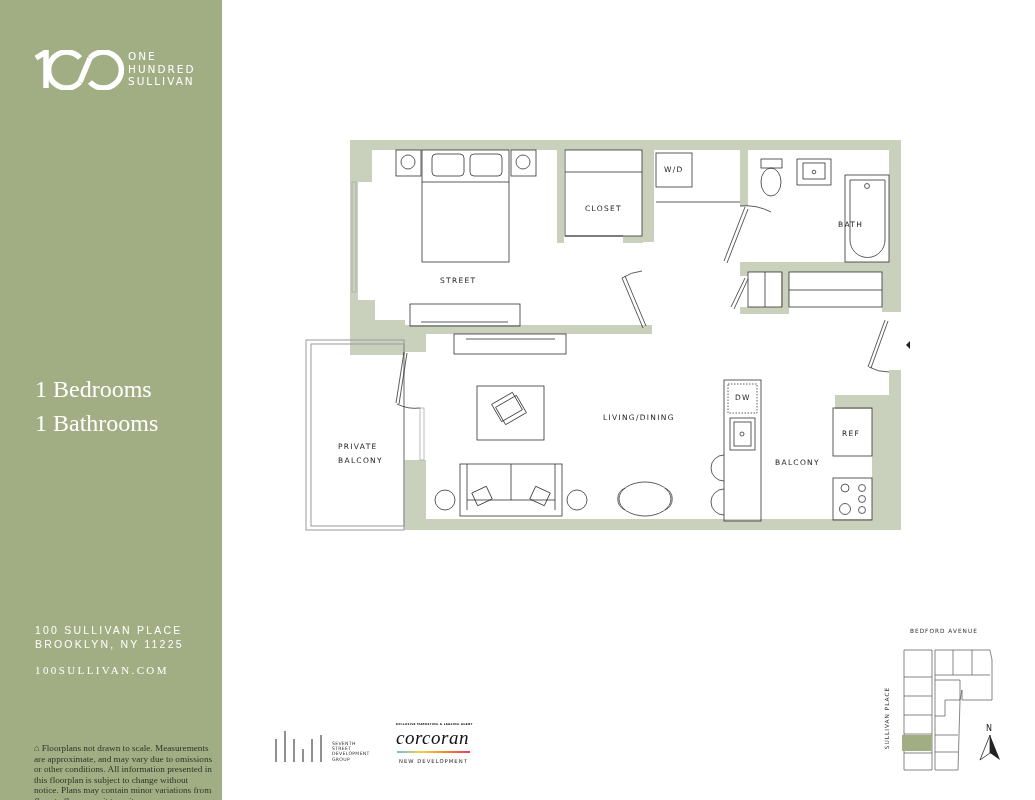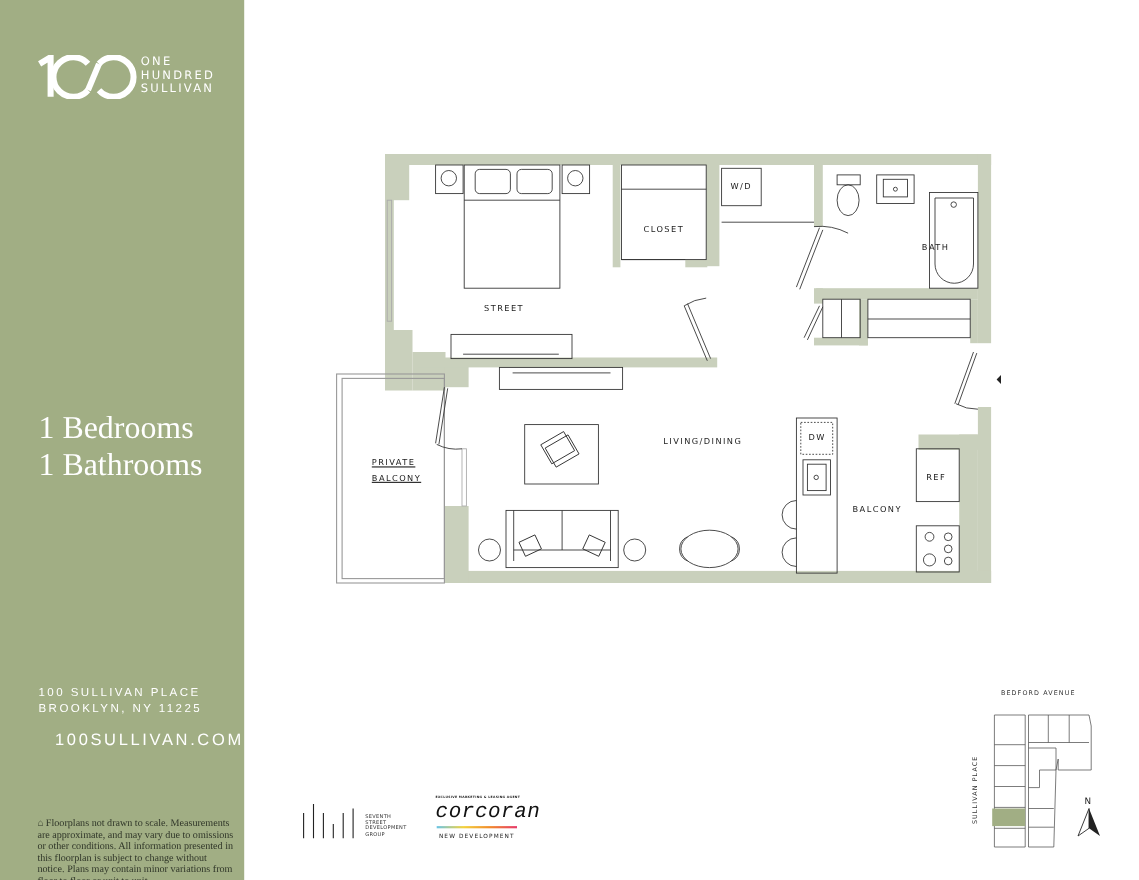--- a/index.html
+++ b/index.html
@@ -15,30 +15,30 @@
       position: absolute; left: 128px; top: 50px;
       font-family: "DejaVu Sans", sans-serif; font-size: 10.5px; letter-spacing: 2px;
       line-height: 12.5px; color: #fff;
     }
     .residence {
       position: absolute; left: 35px; top: 268px;
       font-family: "Liberation Serif", serif; font-size: 29px; line-height: 34px; color: #fff;
     }
     .rooms {
       position: absolute; left: 35px; top: 372px;
-      font-family: "Liberation Serif", serif; font-size: 29px; line-height: 34px; color: #fff;
+      font-family: "Liberation Serif", serif; font-size: 24px; line-height: 34px; color: #fff;
     }
     .address {
       position: absolute; left: 35px; top: 623px;
       font-family: Liberation Sans, sans-serif; font-size: 10.5px; letter-spacing: 2.2px;
       line-height: 14px; color: #fff;
     }
     .website {
-      position: absolute; left: 50px; top: 664px;
-      font-family: Liberation Sans, sans-serif; font-size: 15px; letter-spacing: 2.4px; color: #fff;
+      position: absolute; left: 35px; top: 664px;
+      font-family: Liberation Serif, serif; font-size: 11px; letter-spacing: 2.4px; color: #fff;
     }
     .disclaimer {
       position: absolute; left: 34px; top: 706px; width: 180px;
       font-family: "Liberation Serif", serif; font-size: 9.2px; line-height: 10.6px; color: #2f3528; margin-top: 37px;
     }
     .disclaimer .house { font-size: 9px; }
 
     .plan { position: absolute; left: 300px; top: 135px; }
 
     .room-label {
@@ -51,21 +51,21 @@
       position: absolute; left: 332px; top: 741px;
       font-family: "DejaVu Sans", sans-serif; font-size: 4.6px; line-height: 5.2px;
       color: #333; letter-spacing: 0.3px;
     }
     .corc-top {
       position: absolute; left: 396px; top: 722px;
       font-family: "DejaVu Sans", sans-serif; font-size: 2.8px; letter-spacing: 0.3px; color:#222; font-weight: bold;
     }
     .corc-name {
       position: absolute; left: 396px; top: 727px;
-      font-family: Liberation Mono, monospace; font-style: italic; font-size: 19px; color: #111; letter-spacing: 0.5px;
+      font-family: Liberation Serif, serif; font-style: italic; font-size: 19px; color: #111; letter-spacing: 0.5px;
     }
     .corc-bar {
       position: absolute; left: 397px; top: 751px; width: 73px; height: 1.5px;
       background: linear-gradient(90deg, #69c4e6, #f3d23d, #f18a2b, #e63a6c);
     }
     .corc-sub {
       position: absolute; left: 399px; top: 758px;
       font-family: "DejaVu Sans", sans-serif; font-size: 5.3px; letter-spacing: 1px; color: #222;
     }
 
@@ -250,22 +250,22 @@
     <path d="M397 404 A40 40 0 0 0 420 408"></path>
   </g>
 
   <polygon points="906,345 914,337 914,353" fill="#222"></polygon>
 </svg>
 
 <div class="room-label" style="left:440px; top:276px;">STREET</div>
 <div class="room-label" style="left:585px; top:204px;">CLOSET</div>
 <div class="room-label" style="left:664px; top:165px;">W/D</div>
 <div class="room-label" style="left:790px; top:220px;margin-left:48px;">BATH</div>
-<div class="room-label" style="left:587px; top:397px;padding-left:16px;">LIVING/DINING</div>
-<div class="room-label" style="left:338px; top:414px; line-height:14px;text-decoration:underline;">
+<div class="room-label" style="left:587px; top:413px;padding-left:16px;">LIVING/DINING</div>
+<div class="room-label" style="left:338px; top:440px; line-height:14px;">
   <div>PRIVATE</div>
   <div>BALCONY</div>
 </div>
 <div class="room-label" style="left:775px; top:458px;">BALCONY</div>
 <div class="room-label" style="left:735px; top:393px;">DW</div>
 <div class="room-label" style="left:842px; top:429px;">REF</div>
 
 <svg class="dev-logo" width="56" height="40" viewBox="0 0 56 40">
   <g stroke="#222" stroke-width="1">
     <line x1="1" y1="14" x2="1" y2="37"></line>

